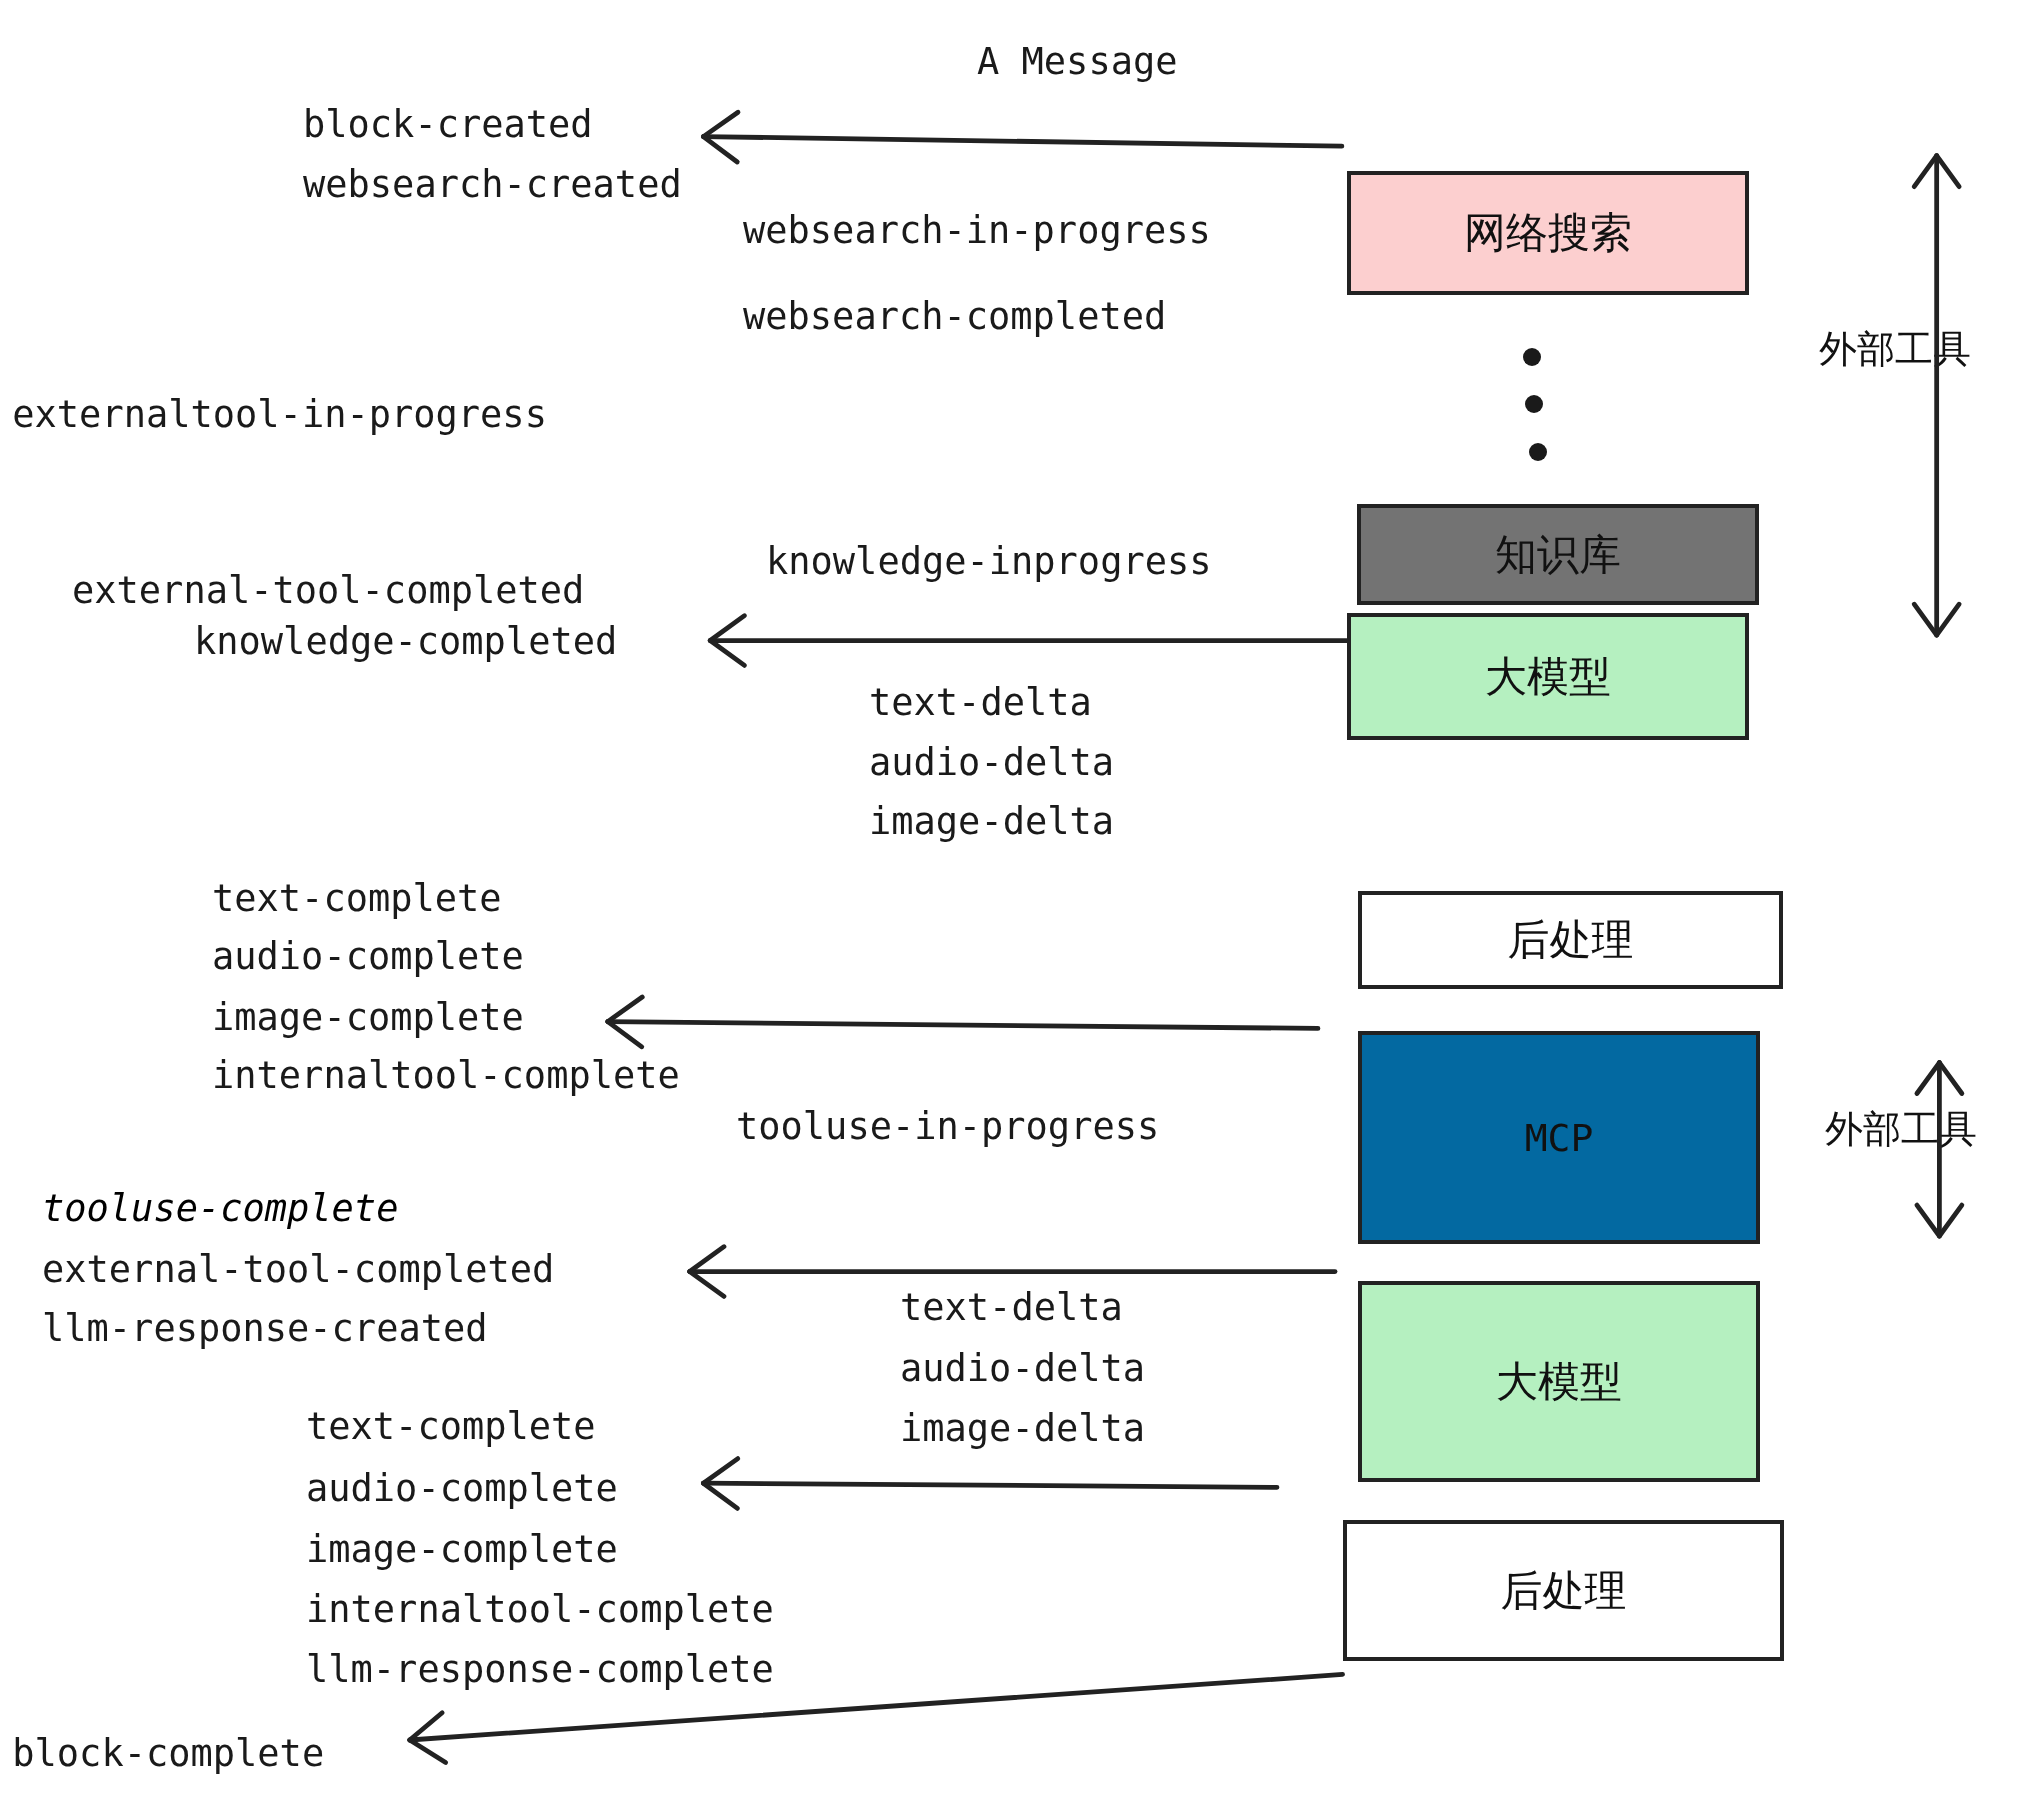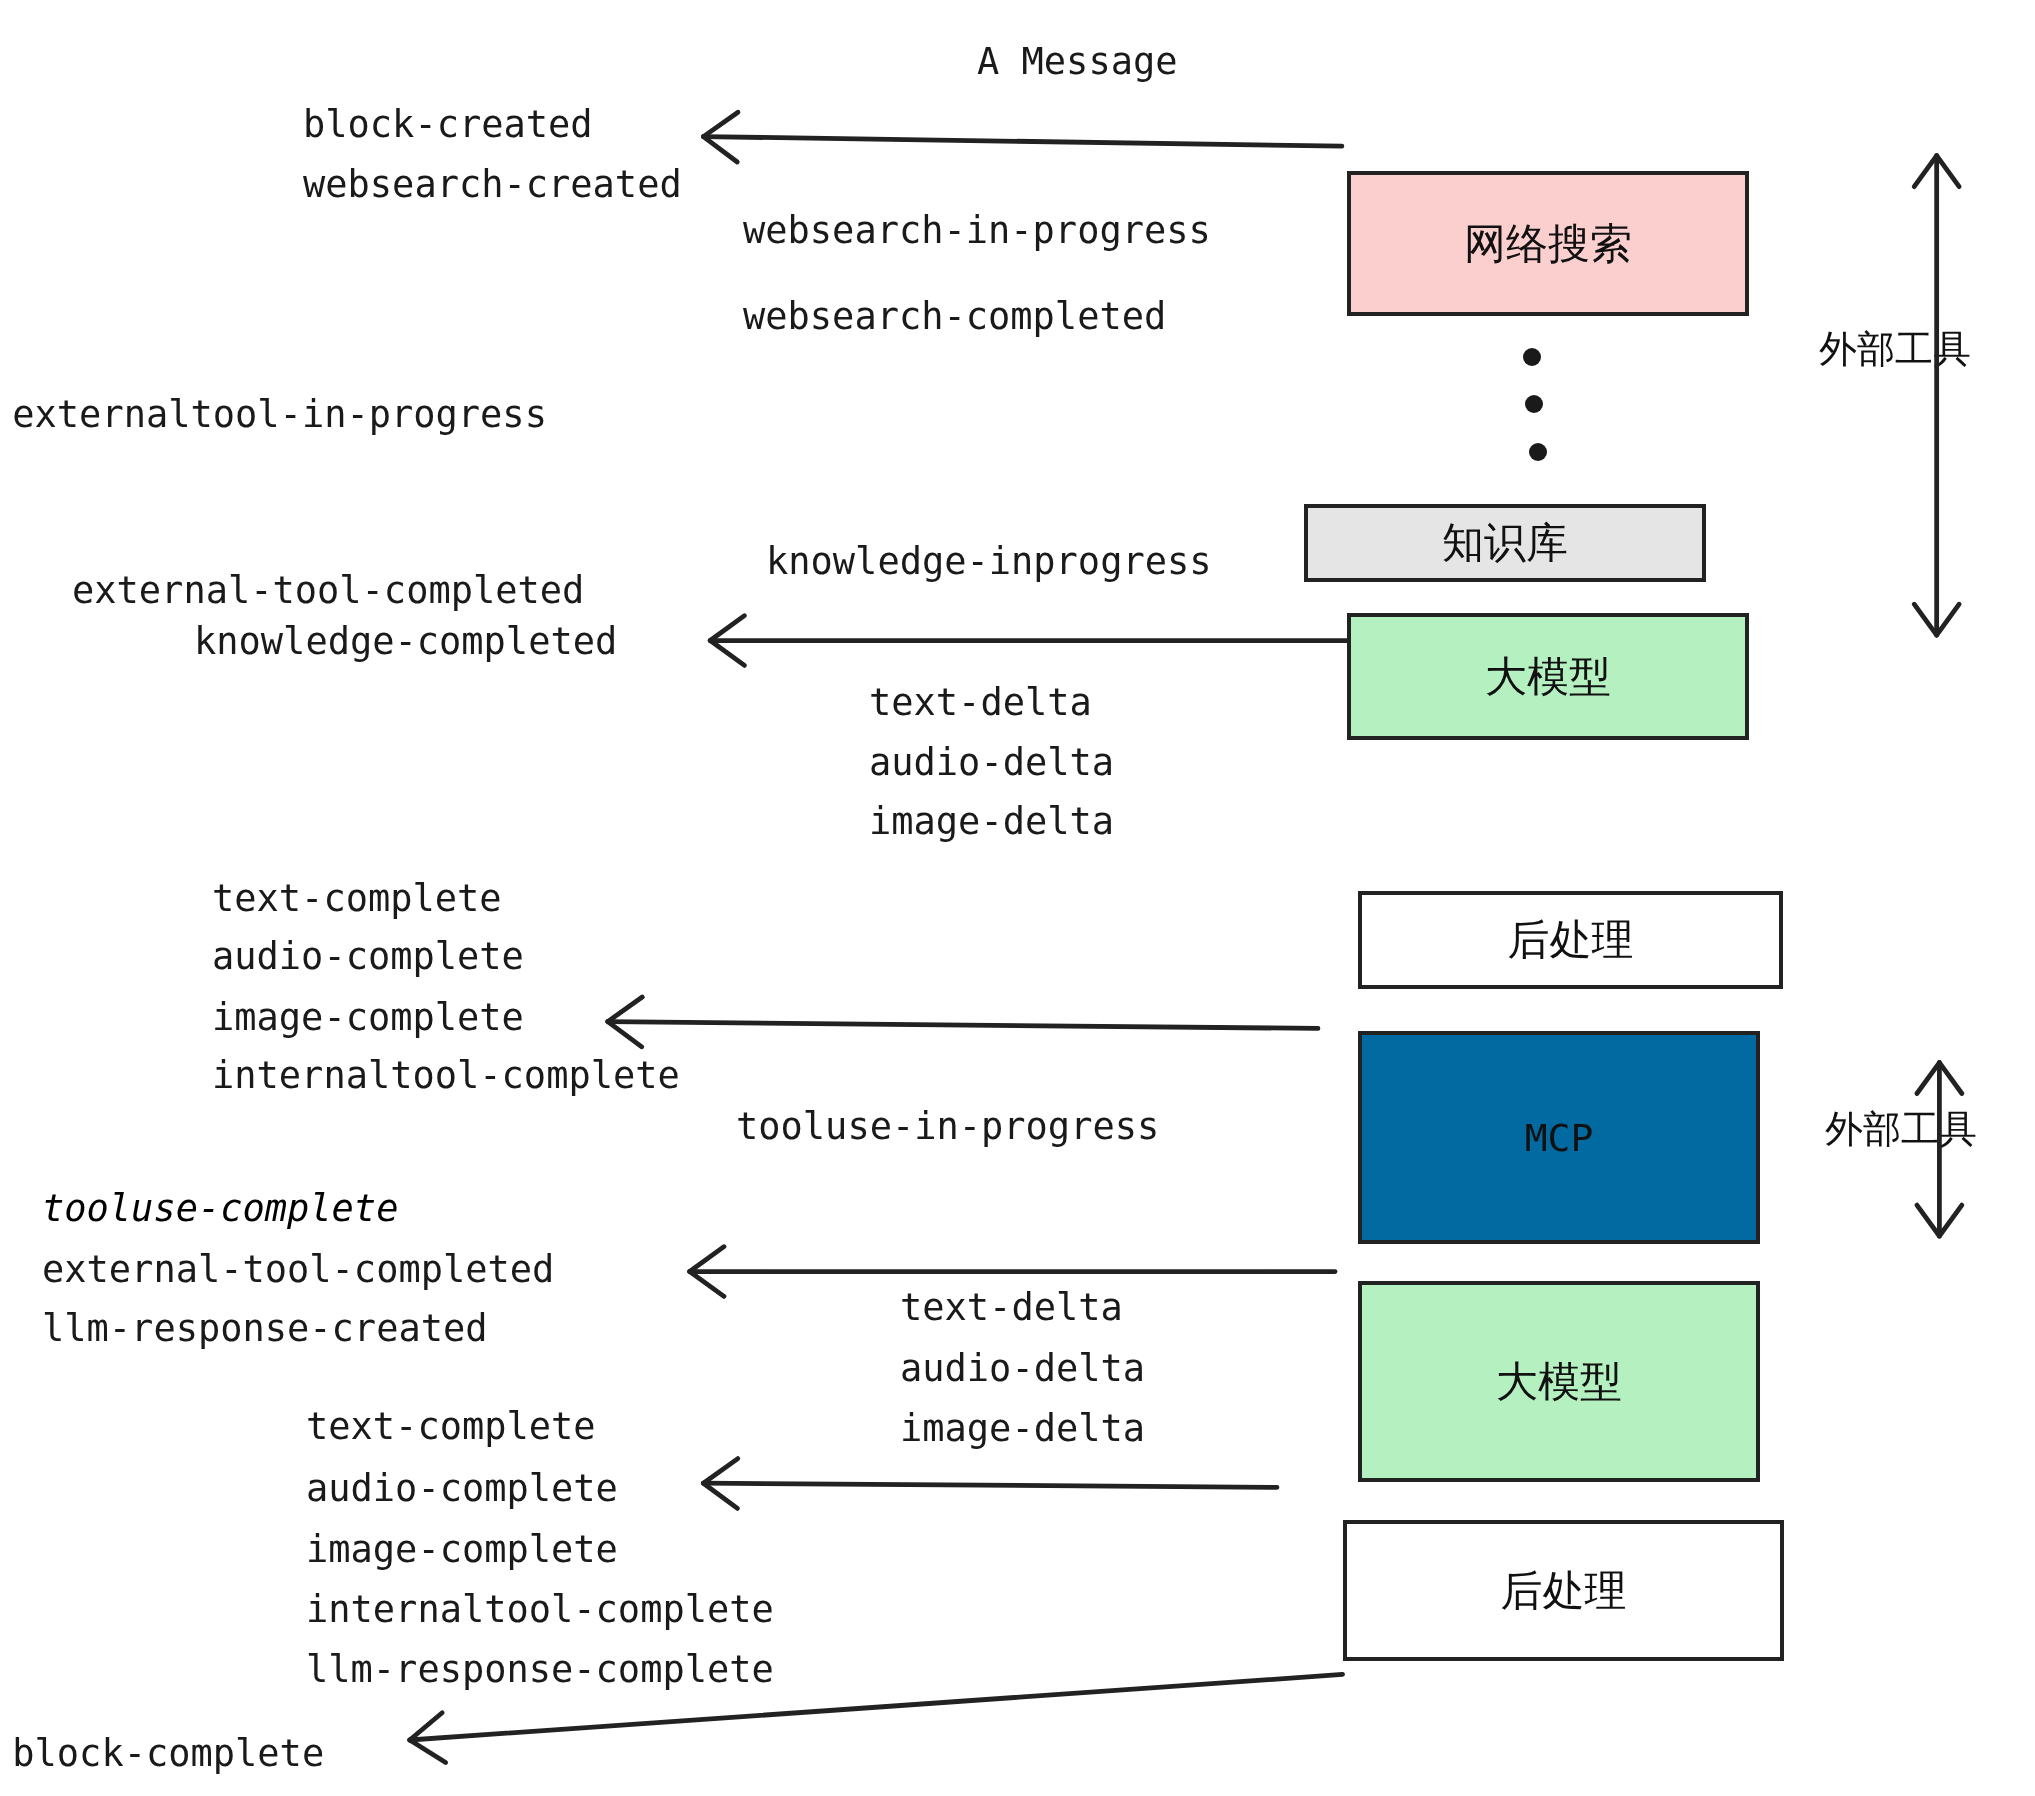--- a/index.html
+++ b/index.html
@@ -63,22 +63,22 @@
   }
 </style>
 </head>
 <body>
 
 <div id="canvas">
 
   <div class="title" id="diagram-title" style="left:977px;top:13.7px;margin-top:29px;">A Message</div>
 
   <div id="nodes-host">
-      <div class="node" style="left: 1347px; top: 171px; width: 402px; height: 145px; background: rgb(252, 207, 207); border-color: rgb(34, 34, 34);">网络搜索</div>
-      <div class="node" style="left: 1304px; top: 504px; width: 402px; height: 78px; background: #e5e5e5; border-color: rgb(34, 34, 34);">知识库</div>
+      <div class="node" style="left: 1347px; top: 171px; width: 402px; height: 124px; background: rgb(252, 207, 207); border-color: rgb(34, 34, 34);">网络搜索</div>
+      <div class="node" style="left: 1357px; top: 504px; width: 402px; height: 101px; background: #737373; border-color: rgb(34, 34, 34);">知识库</div>
       <div class="node" style="left: 1347px; top: 613px; width: 402px; height: 127px; background: rgb(181, 240, 192); border-color: rgb(34, 34, 34);">大模型</div>
       <div class="node" style="left: 1358px; top: 891px; width: 425px; height: 98px; background: rgb(255, 255, 255); border-color: rgb(34, 34, 34);">后处理</div>
       <div class="node mcp" style="left: 1358px; top: 1031px; width: 402px; height: 213px; background: #0369a1; border-color: rgb(34, 34, 34);">MCP</div>
       <div class="node" style="left: 1358px; top: 1281px; width: 402px; height: 201px; background: rgb(181, 240, 192); border-color: rgb(34, 34, 34);">大模型</div>
       <div class="node" style="left: 1343px; top: 1520px; width: 441px; height: 141px; background: rgb(255, 255, 255); border-color: rgb(34, 34, 34);">后处理</div>
     </div>
 
   <div id="events-host">
       <div class="ev" style="left: 303px; top: 106px; color: rgb(26, 26, 26);">block-created</div>
       <div class="ev" style="left: 303px; top: 166px; color: rgb(26, 26, 26);">websearch-created</div>

